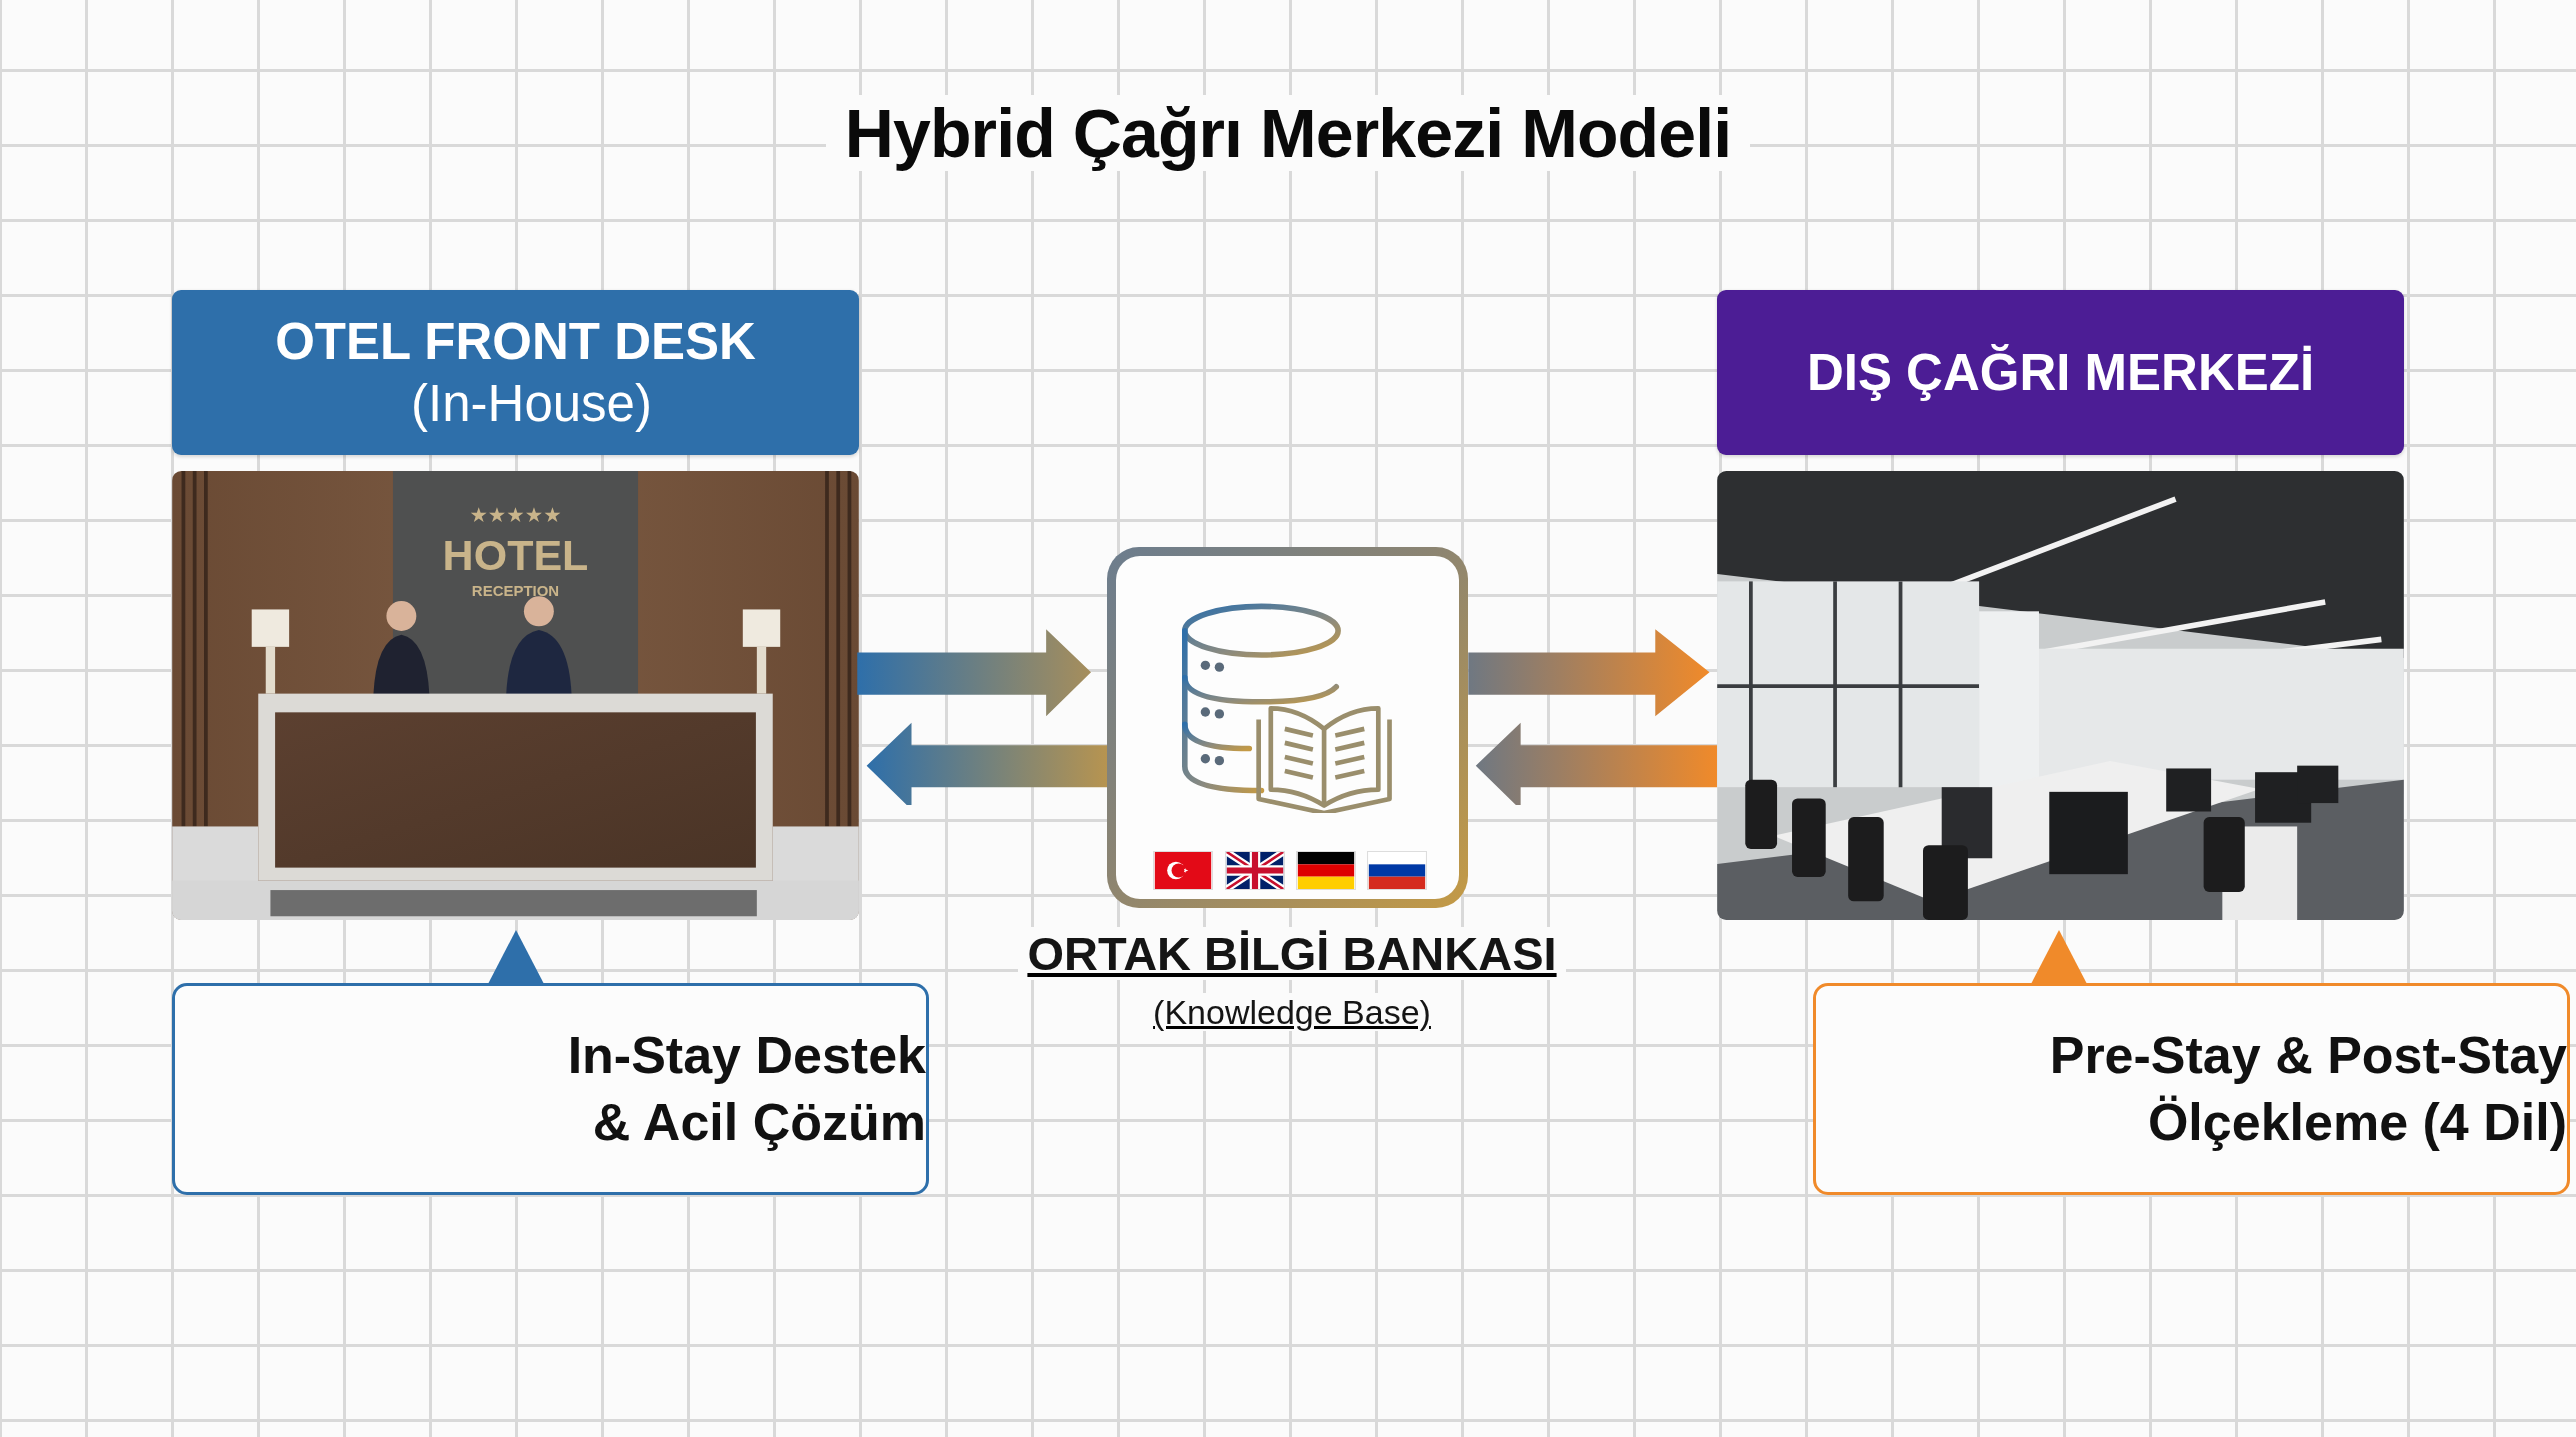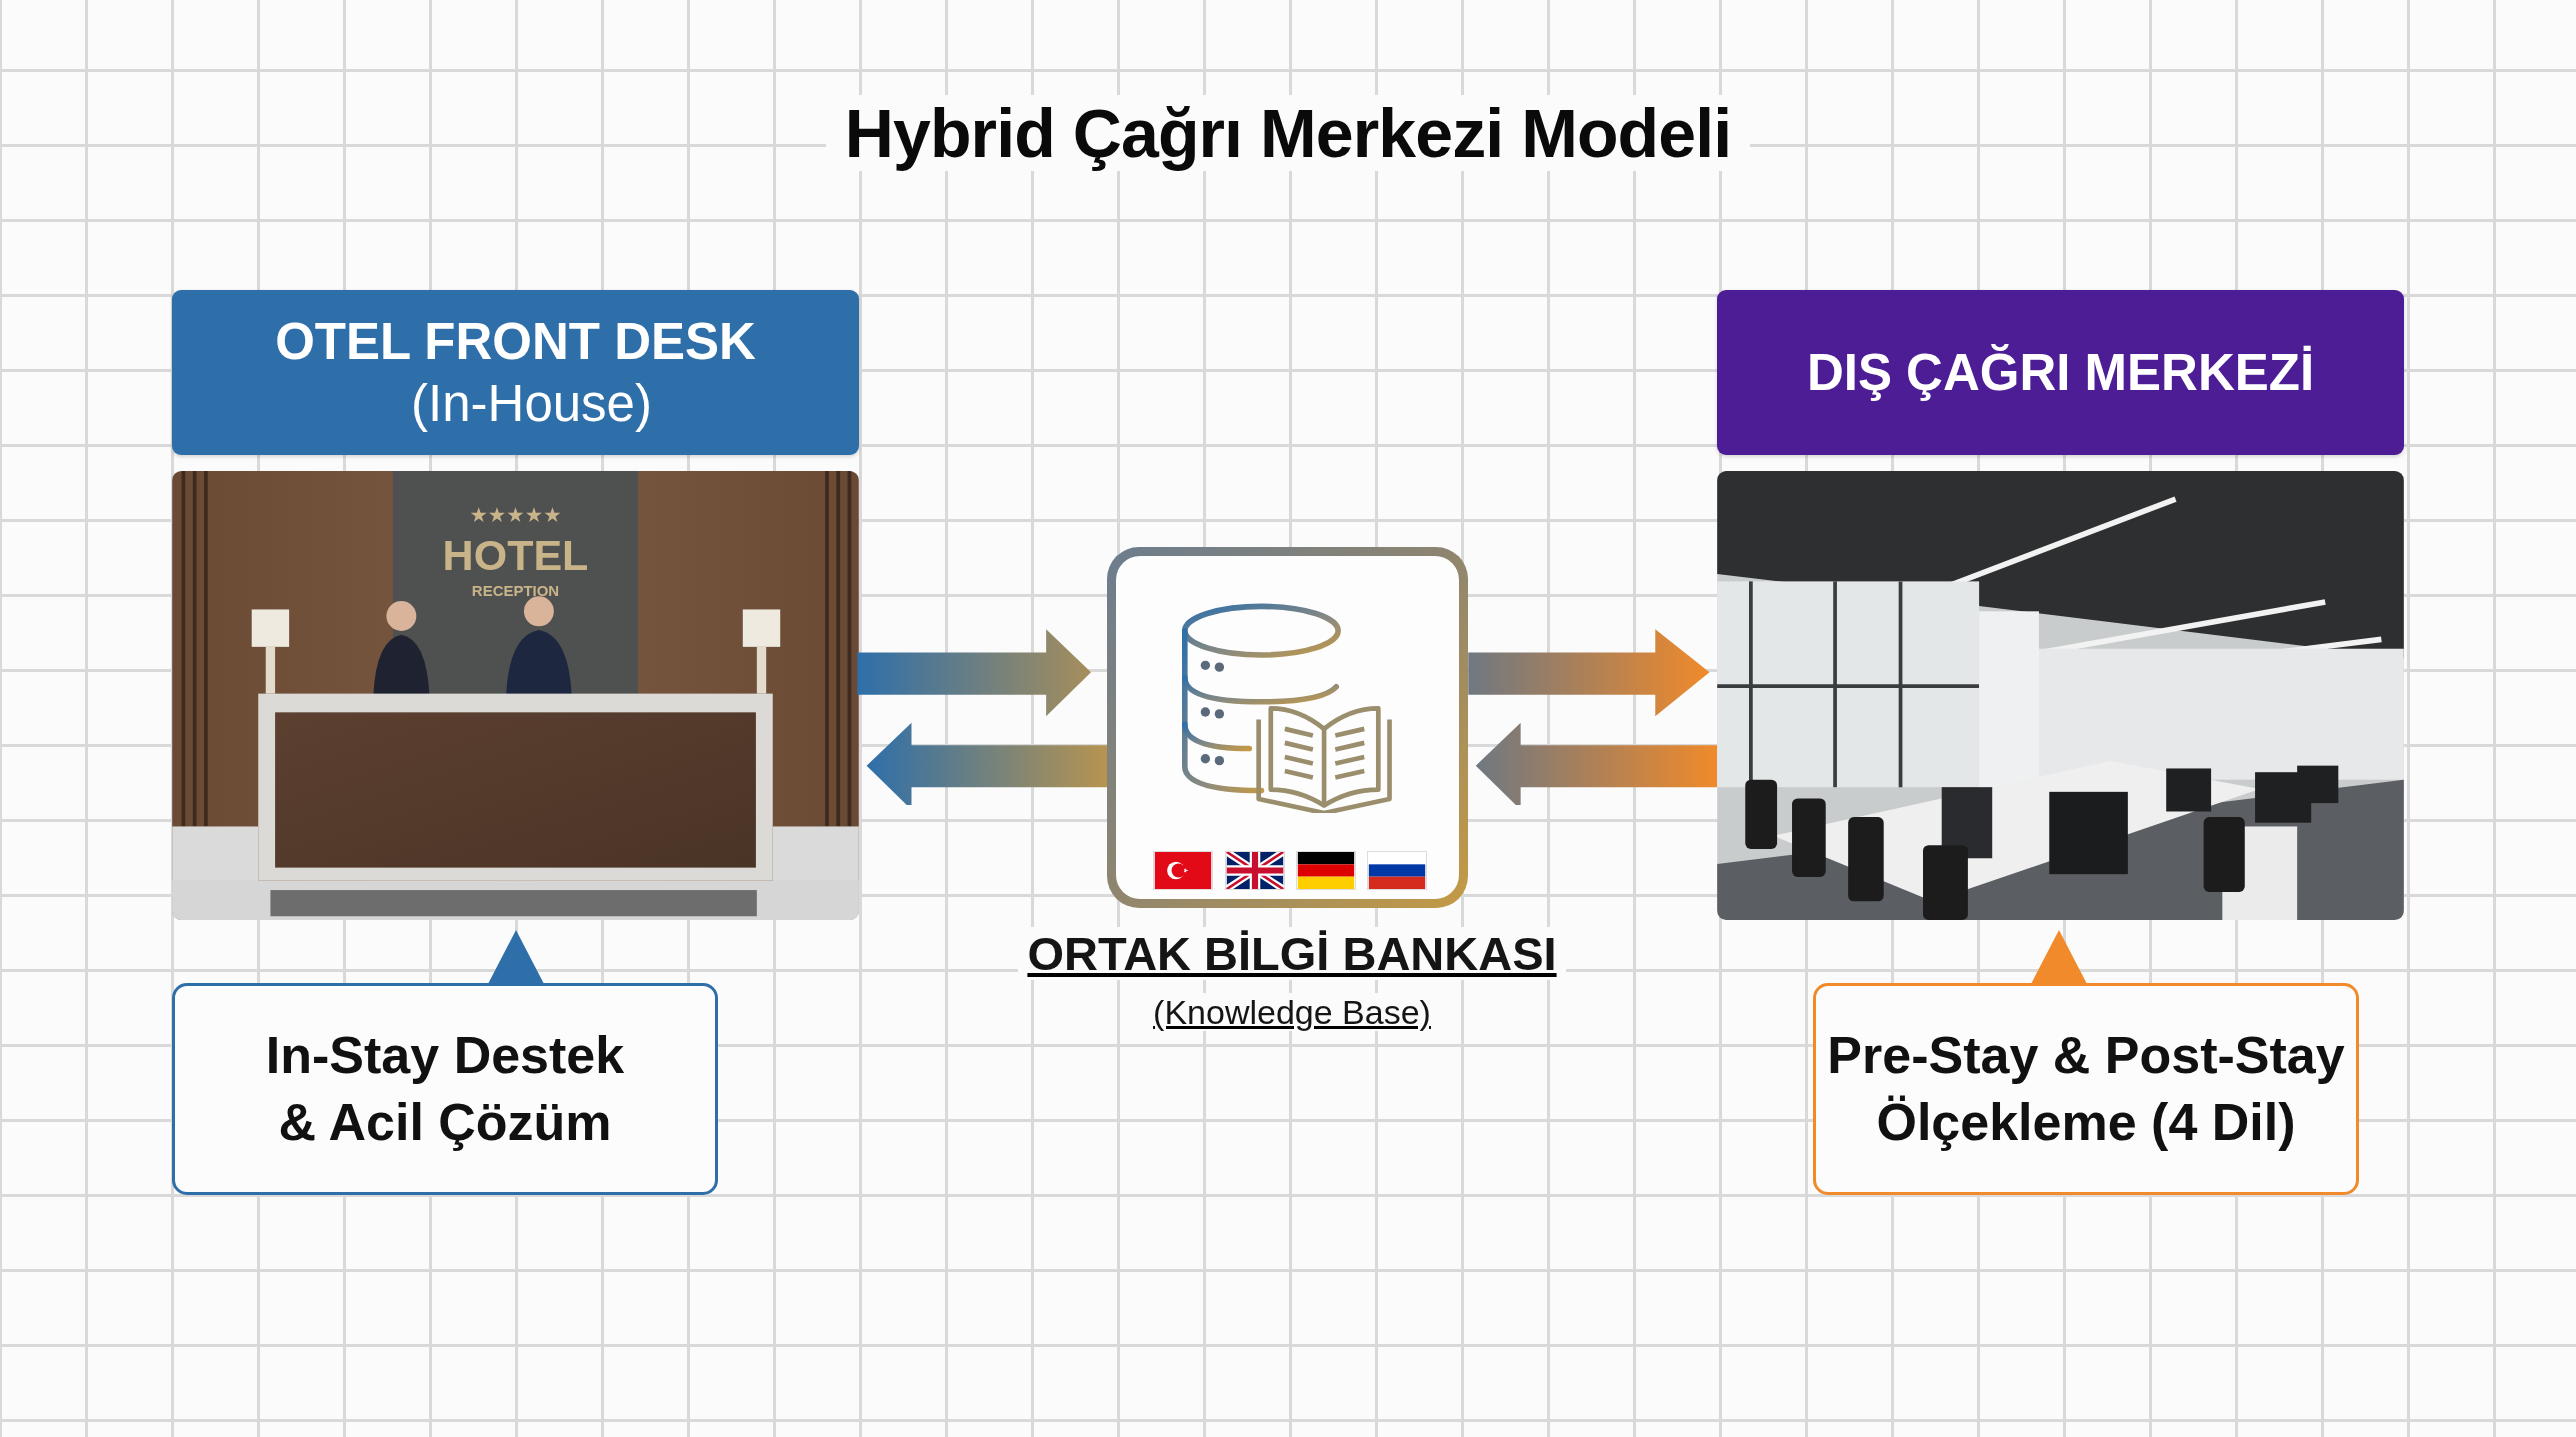--- a/index.html
+++ b/index.html
@@ -38,22 +38,22 @@
     width: 687px; height: 449px; top: 471px; border-radius: 9.4px; overflow: hidden;
   }
   .photo-left { left: 172px; }
   .photo-right { left: 1717px; }
 
   .pointer { width: 0; height: 0; border-left: 28px solid transparent; border-right: 28px solid transparent; border-bottom: 54px solid; top: 930px; }
   .pointer-left { left: 488px; border-bottom-color: #2e6faa; }
   .pointer-right { left: 2031px; border-bottom-color: #f08a2a; }
 
   .desc-box {
-    width: 546px; height: 212px; top: 983px; border-radius: 15px; background: #fcfcfc;
-    display: flex; flex-direction: column; justify-content: center; align-items: center;
+    width: 757px; height: 212px; top: 983px; border-radius: 15px; background: #fcfcfc;
+    display: flex; flex-direction: column; justify-content: center; align-items: flex-end;
     text-align: center; font-size: 52px; font-weight: bold; color: #111; line-height: 67px;
   }
   .desc-left { left: 172px; border: 3.7px solid #2e6faa; }
   .desc-right { left: 1813px; border: 3.7px solid #f08a2a; }
 
   .kb-box {
     left: 1107px; top: 547px; width: 361px; height: 361px; border-radius: 32px;
     padding: 9.4px;
     background: linear-gradient(135deg, #6c7d8e 0%, #8b8472 45%, #c49a45 100%);
   }

